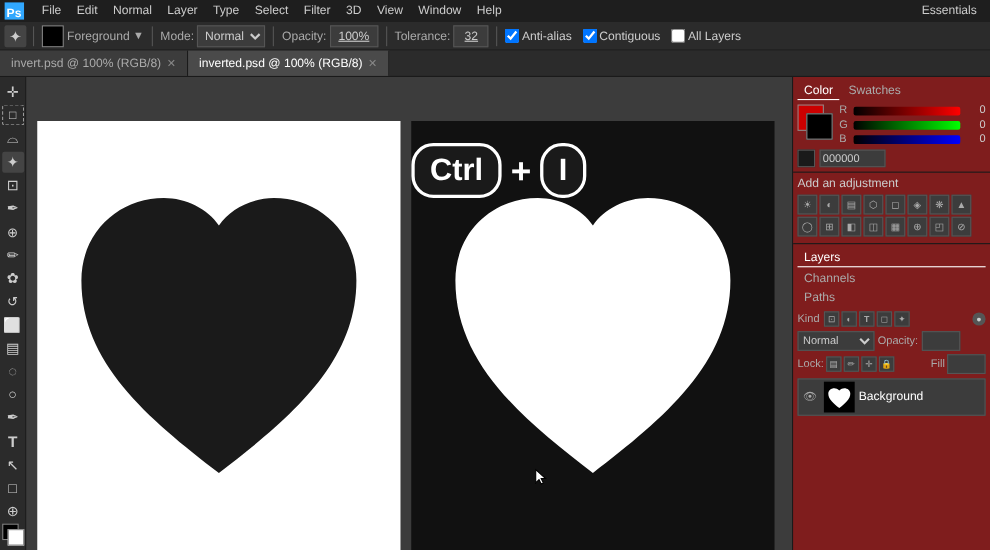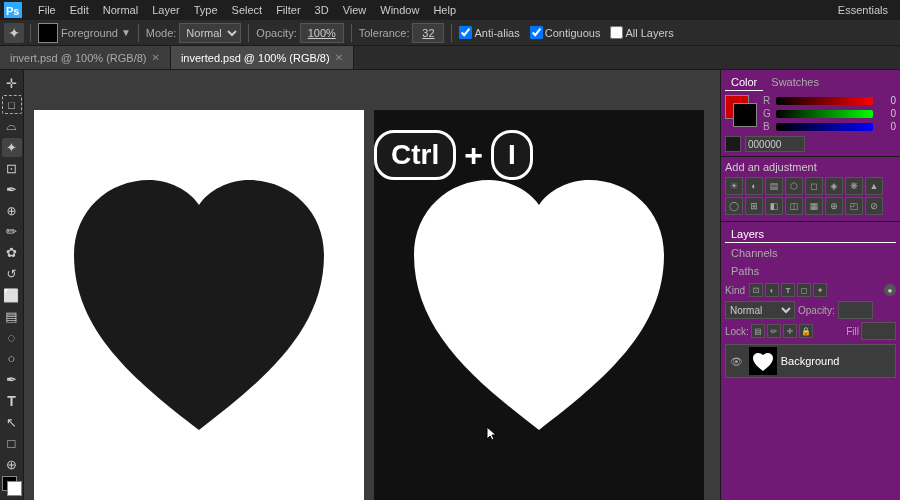--- a/index.html
+++ b/index.html
@@ -194,21 +194,21 @@
     }
     .plus-sign {
       color: #fff;
       font-size: 32px;
       font-weight: bold;
     }
 
     
     #right-panel {
       width: 180px;
-      background: #701a75;
+      background: #7f1d1d;
       border-left: 1px solid #1a1a1a;
       display: flex;
       flex-direction: column;
     }
 
     
     #color-panel {
       padding: 4px;
       border-bottom: 1px solid #1a1a1a;
     }

